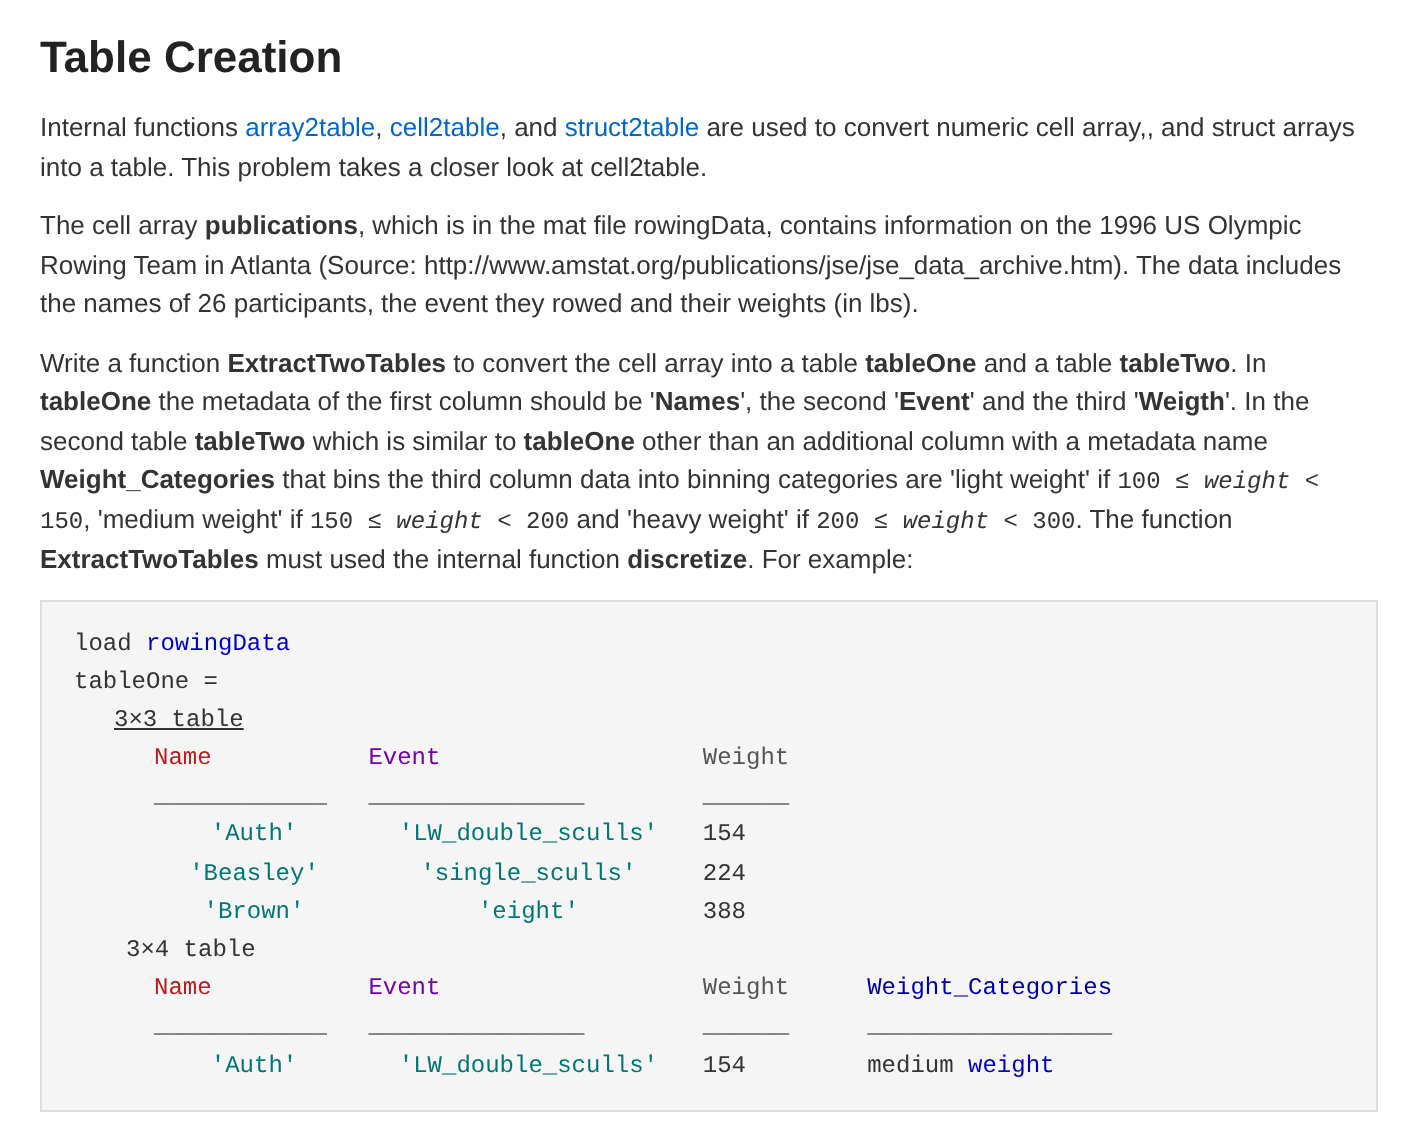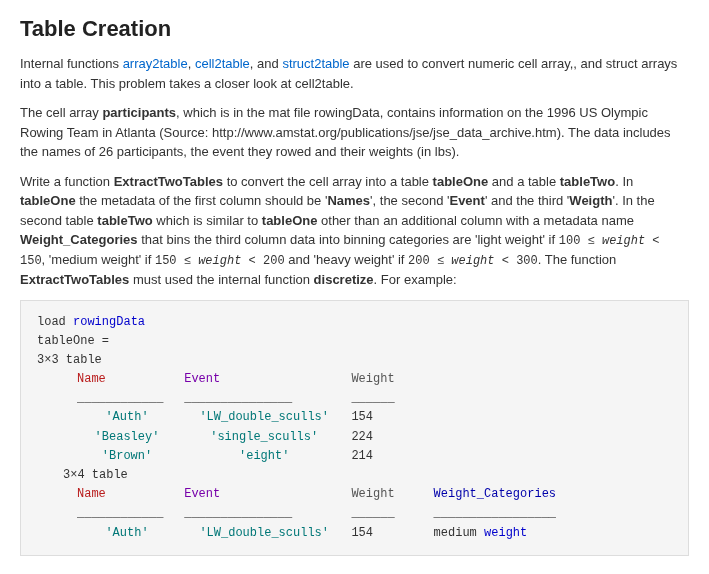--- a/index.html
+++ b/index.html
@@ -65,31 +65,31 @@
 
 <div class="main-content">
 
   <h1 class="page-title">Table Creation</h1>
 
   <p>
     <span>Internal functions </span><a href="#">array2table</a><span>, </span><a href="#">cell2table</a><span>, and </span><a href="#">struct2table</a><span> are used to convert numeric  cell array,, and struct arrays into a table.  This problem takes a closer look at cell2table.</span>
   </p>
 
   <p>
-    The cell array <strong>participants</strong>, which is in the mat file rowingData, contains information on the 1996 US Olympic Rowing Team in Atlanta (Source: http://www.amstat.org/publications/jse/jse_data_archive.htm).  The data includes the names of 26 participants, the event they rowed and their weights (in lbs).
+    The cell array <strong>publications</strong>, which is in the mat file rowingData, contains information on the 1996 US Olympic Rowing Team in Atlanta (Source: http://www.amstat.org/publications/jse/jse_data_archive.htm).  The data includes the names of 26 participants, the event they rowed and their weights (in lbs).
   </p>
 
   <p>
     Write a function <strong>ExtractTwoTables</strong> to convert the cell array into a table <strong>tableOne</strong> and a table <strong>tableTwo</strong>.  In <strong>tableOne</strong> the metadata of the first column should be '<strong>Names</strong>', the second '<strong>Event</strong>' and the third '<strong>Weigth</strong>'. In the second table <strong>tableTwo</strong> which is similar to <strong>tableOne</strong> other than an additional column with a metadata name <strong>Weight_Categories</strong> that bins the third column data into binning categories are 'light weight' if <span class="code-inline">100 ≤ <span class="italic">weight</span> &lt; 150</span>, 'medium weight' if <span class="code-inline">150 ≤ <span class="italic">weight</span> &lt; 200</span> and 'heavy weight' if <span class="code-inline">200 ≤ <span class="italic">weight</span> &lt; 300</span>.  The function <strong>ExtractTwoTables</strong> must used the internal function <strong>discretize</strong>.  For example:
   </p>
 
   <div class="code-block">
     <div>load <span class="var-blue">rowingData</span></div>
     <div>tableOne =</div>
-    <div style="">3×3 table</div>
+    <div style="margin-left:20px;text-decoration:underline;">3×3 table</div>
     <div style="margin-left:40px;">
       <span class="tbl-header-name" style="display:inline-block;width:100px;">Name</span>
       <span class="tbl-header-event" style="display:inline-block;width:160px;">Event</span>
       <span class="tbl-header-weight">Weight</span>
     </div>
     <div style="margin-left:40px;">
       <span style="display:inline-block;width:100px;">____________</span>
       <span style="display:inline-block;width:160px;">_______________</span>
       <span>______</span>
     </div>
@@ -99,21 +99,21 @@
       <span>154</span>
     </div>
     <div style="margin-left:40px;">
       <span class="string-teal" style="display:inline-block;width:100px;">'Beasley'</span>
       <span class="string-teal" style="display:inline-block;width:160px;">'single_sculls'</span>
       <span>224</span>
     </div>
     <div style="margin-left:40px;">
       <span class="string-teal" style="display:inline-block;width:100px;">'Brown'</span>
       <span class="string-teal" style="display:inline-block;width:160px;">'eight'</span>
-      <span>214</span>
+      <span>388</span>
     </div>
     <div style="margin-left:26px;font-family:Liberation Mono, monospace;">3×4 table</div>
     <div style="margin-left:40px;">
       <span class="tbl-header-name" style="display:inline-block;width:100px;">Name</span>
       <span class="tbl-header-event" style="display:inline-block;width:160px;">Event</span>
       <span class="tbl-header-weight" style="display:inline-block;width:75px;">Weight</span>
       <span class="tbl-header-wcat">Weight_Categories</span>
     </div>
     <div style="margin-left:40px;">
       <span style="display:inline-block;width:100px;">____________</span>

